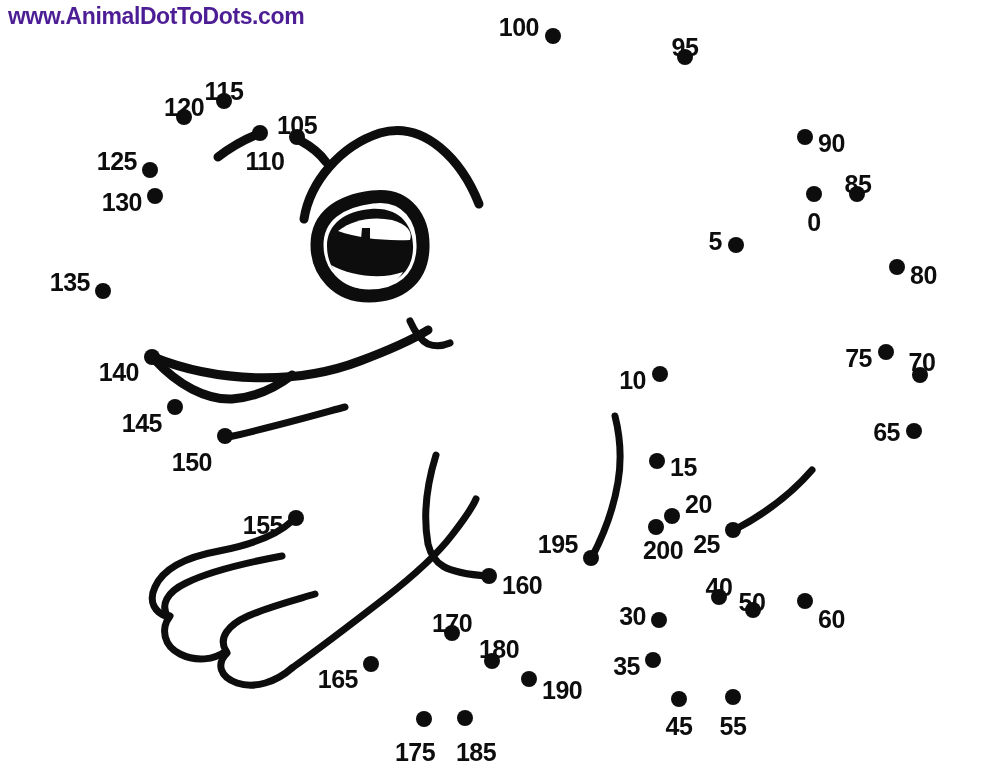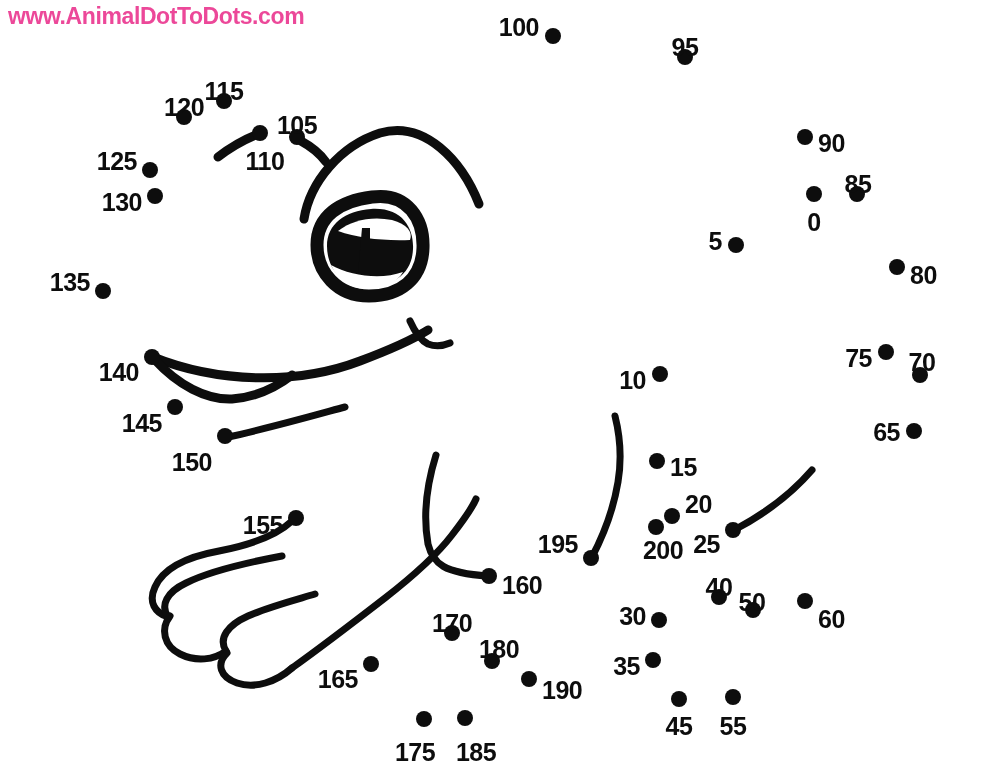--- a/index.html
+++ b/index.html
@@ -19,21 +19,21 @@
     overflow: hidden;
   }
   #watermark {
     position: absolute;
     left: 8px;
     top: 3px;
     font-family: "Liberation Sans", sans-serif;
     font-size: 23px;
     font-weight: 700;
     letter-spacing: -0.4px;
-    color: #ec4899;
+    color: #4c1d95;
     white-space: nowrap;
     user-select: none;
   }
   #puzzle-svg {
     position: absolute;
     left: 0;
     top: 0;
     width: 1000px;
     height: 773px;
     display: block;

